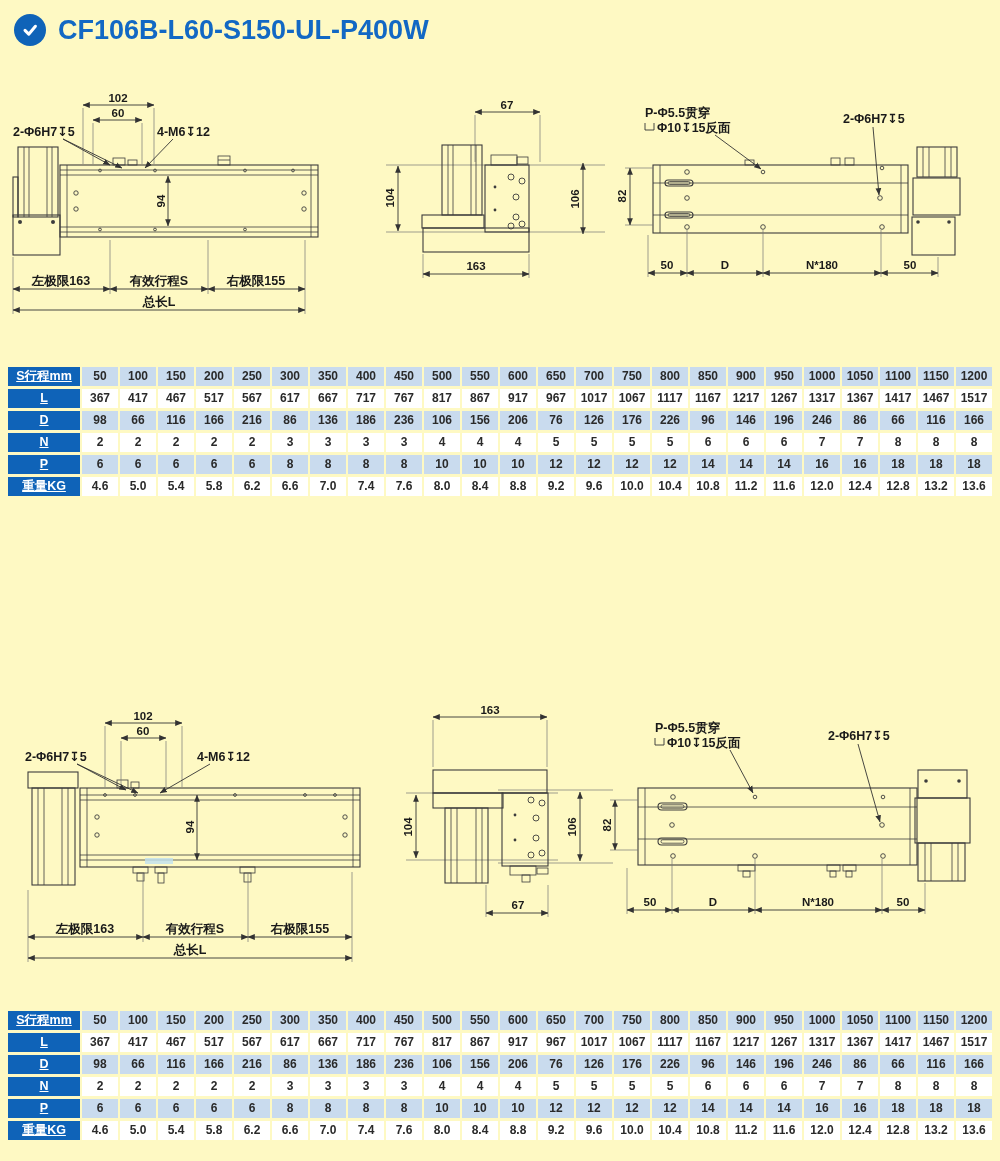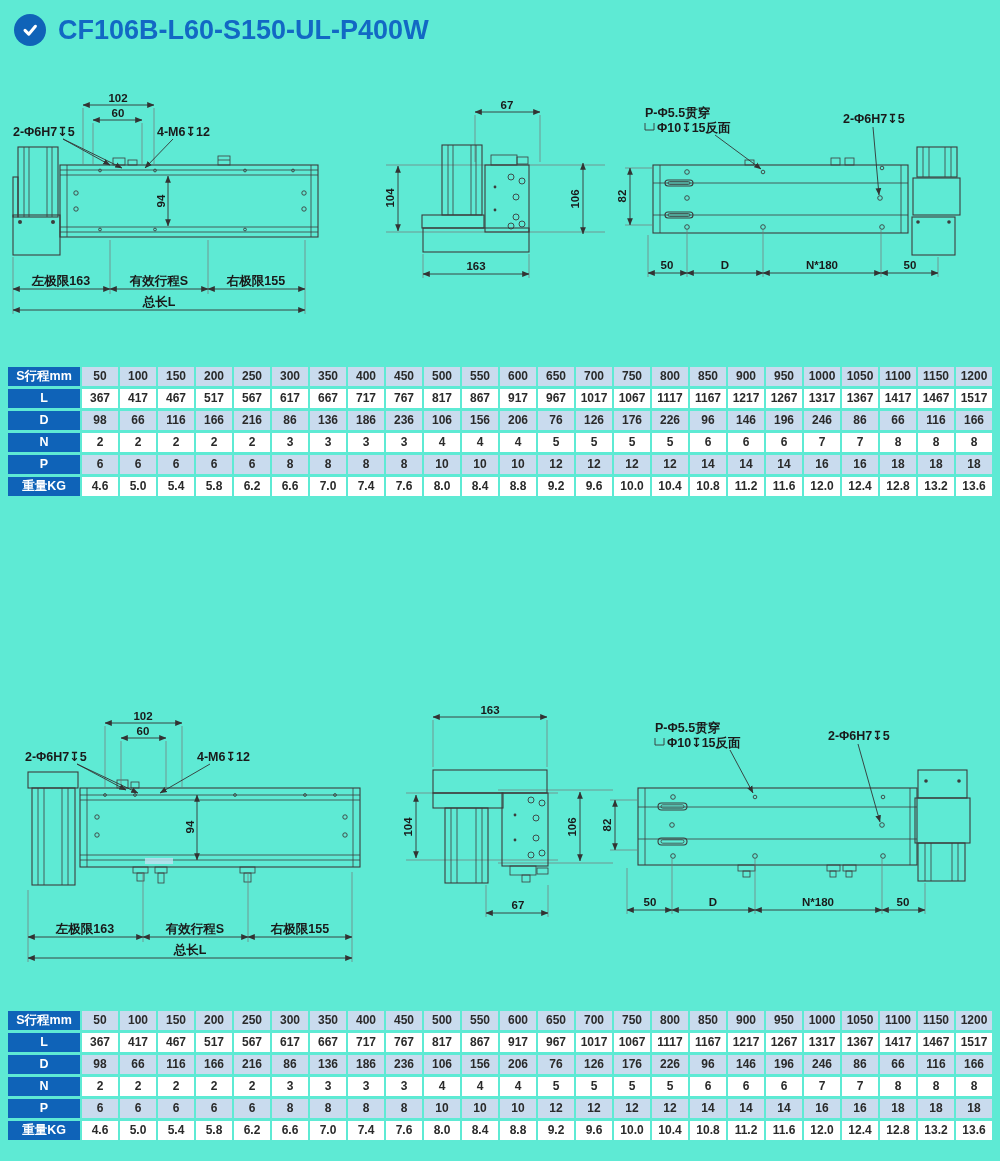--- a/index.html
+++ b/index.html
@@ -4,31 +4,31 @@
 <style>
   :root{
     --title:#1268c4;
     --badge:#0f63b8;
     --table-header-bg:#0f63b8;
     --table-cell-alt:#c9dbee;
     --ink:#2a2a2a;
   }
   *{box-sizing:border-box;margin:0;padding:0}
   body{background:#e8e8e8;font-family:"Liberation Sans","DejaVu Sans",sans-serif;}
-  .page{position:relative;width:1000px;height:1161px;background:#5eead4;margin:0 auto;overflow:hidden;}
+  .page{position:relative;width:1000px;height:1161px;background:#fef9c3;margin:0 auto;overflow:hidden;}
   .abs{position:absolute;}
   
   .sec-title{display:flex;align-items:center;gap:12px;}
   .badge{width:32px;height:32px;border-radius:50%;background:var(--badge);display:flex;align-items:center;justify-content:center;flex:0 0 auto;}
   .badge svg{width:20px;height:20px;}
   .title-text{font-size:27px;font-weight:bold;color:var(--title);letter-spacing:0px;white-space:nowrap;}
   
   .spec-table{display:grid;grid-template-columns:72px repeat(24,1fr);gap:3px 2px;width:984px;}
   .tcell{height:19px;line-height:19px;text-align:center;font-size:12px;font-weight:bold;color:var(--ink);overflow:hidden;white-space:nowrap;}
-  .tcell.thead{background:var(--table-header-bg);color:#ffffff;font-size:12.5px;}
+  .tcell.thead{background:var(--table-header-bg);color:#ffffff;font-size:12.5px;text-decoration:underline;}
   .tcell.alt{background:var(--table-cell-alt);}
   .tcell.plain{background:#ffffff;}
   
   svg{display:block;}
   svg text{fill:#1a1a1a;font-family:"Liberation Sans","DejaVu Sans",sans-serif;}
   .dimtxt{font-size:11.5px;font-weight:bold;}
   .labtxt{font-size:12.5px;font-weight:bold;}
   .part{stroke:#3c3c3c;stroke-width:1.1;fill:none;}
   .part2{stroke:#3c3c3c;stroke-width:0.8;fill:none;}
   .dim{stroke:#333;stroke-width:0.9;fill:none;}

